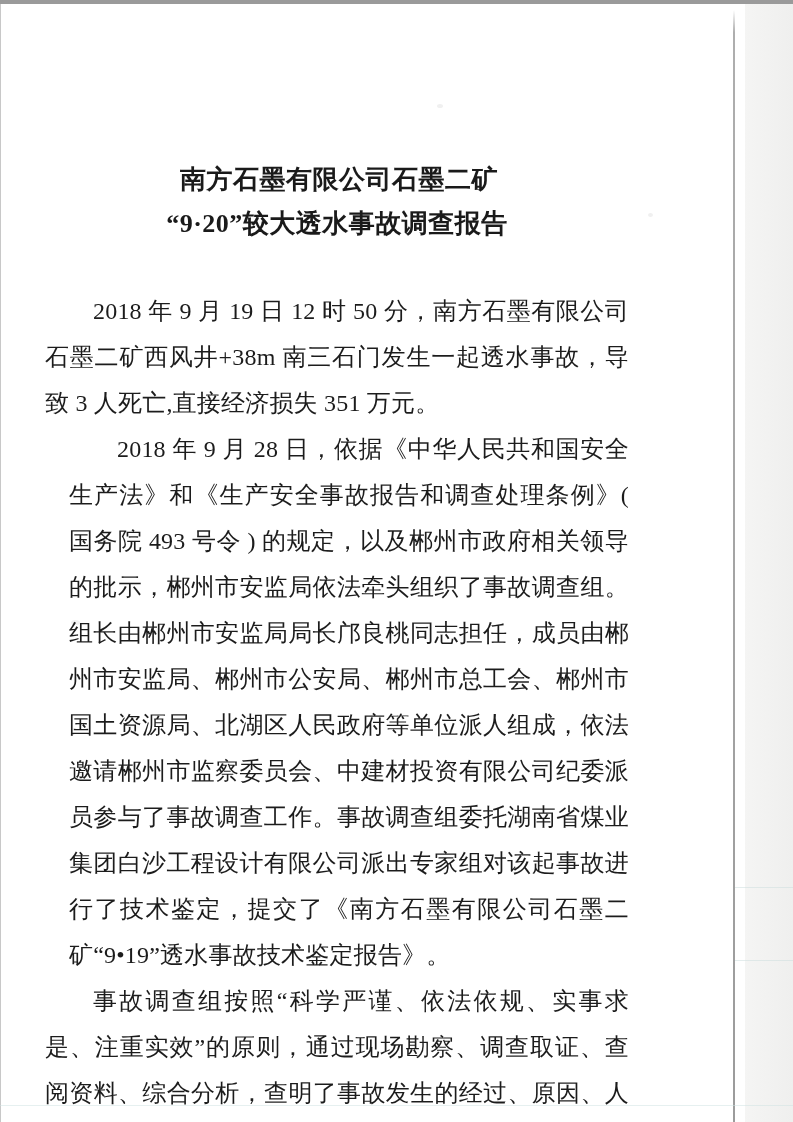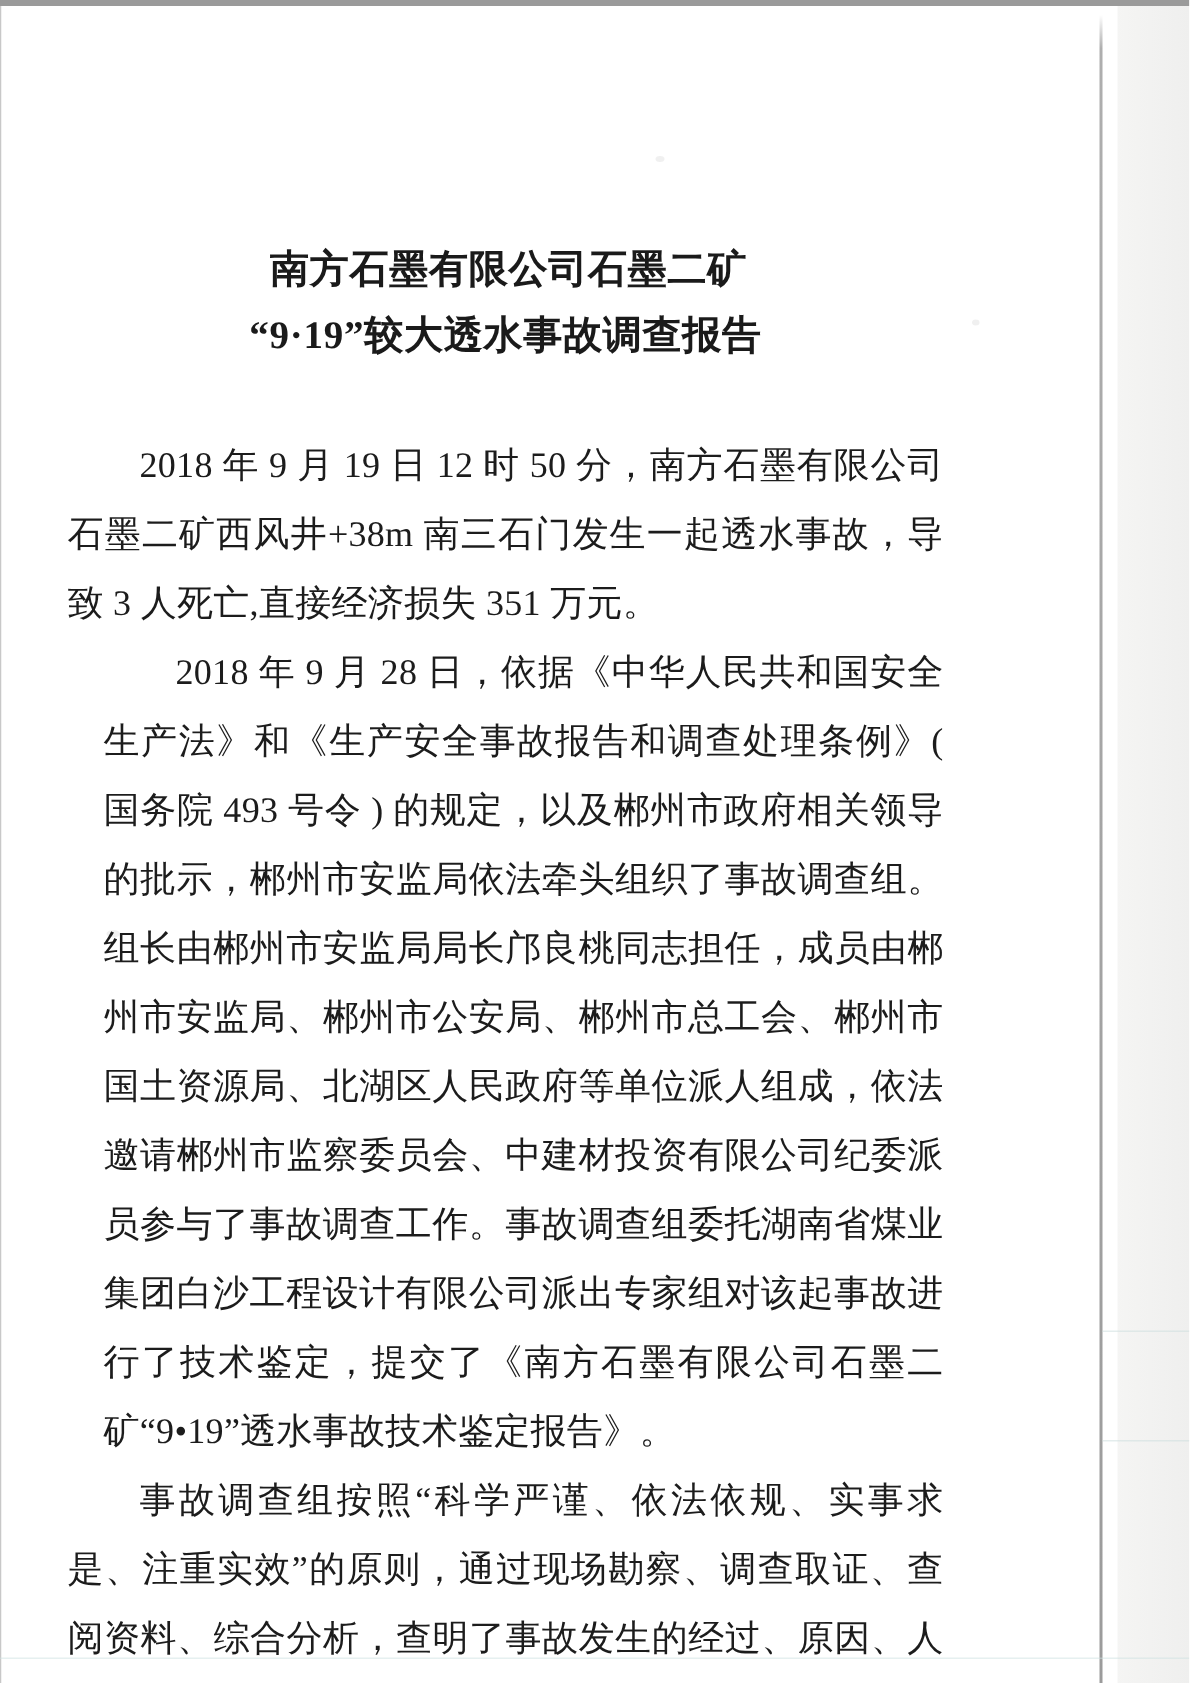--- a/index.html
+++ b/index.html
@@ -129,21 +129,21 @@
   <div class="scan-band b3"></div>
   <div class="scan-smudge s1"></div>
   <div class="scan-smudge s2"></div>
   <div class="scan-smudge s3"></div>
   <div class="scan-smudge s4"></div>
 
   <div class="doc-body">
 
     <h1 class="doc-title">
       <span class="title-line title-line-1">南方石墨有限公司石墨二矿</span>
-      <span class="title-line title-line-2">“9·19”较大透水事故调查报告</span>
+      <span class="title-line title-line-2">“9·20”较大透水事故调查报告</span>
     </h1>
 
     <p class="para para-1">2018 年 9 月 19 日 12 时 50 分，南方石墨有限公司石墨二矿西风井+38m 南三石门发生一起透水事故，导致 3 人死亡,直接经济损失 351 万元。</p>
 
     <p class="para para-2">2018 年 9 月 28 日，依据《中华人民共和国安全生产法》和《生产安全事故报告和调查处理条例》( 国务院 493 号令 ) 的规定，以及郴州市政府相关领导的批示，郴州市安监局依法牵头组织了事故调查组。组长由郴州市安监局局长邝良桃同志担任，成员由郴州市安监局、郴州市公安局、郴州市总工会、郴州市国土资源局、北湖区人民政府等单位派人组成，依法邀请郴州市监察委员会、中建材投资有限公司纪委派员参与了事故调查工作。事故调查组委托湖南省煤业集团白沙工程设计有限公司派出专家组对该起事故进行了技术鉴定，提交了《南方石墨有限公司石墨二矿“9•19”透水事故技术鉴定报告》。</p>
 
     <p class="para para-3">事故调查组按照“科学严谨、依法依规、实事求是、注重实效”的原则，通过现场勘察、调查取证、查阅资料、综合分析，查明了事故发生的经过、原因、人员伤亡和直接经济损失情况，认定了事故的性质和责任，提出了对有关责任人员和责任单位的处理建议，并针对事故原因及暴露出的突出问题，提出了事故防范措施建议。</p>
 
   </div>
 </div>

